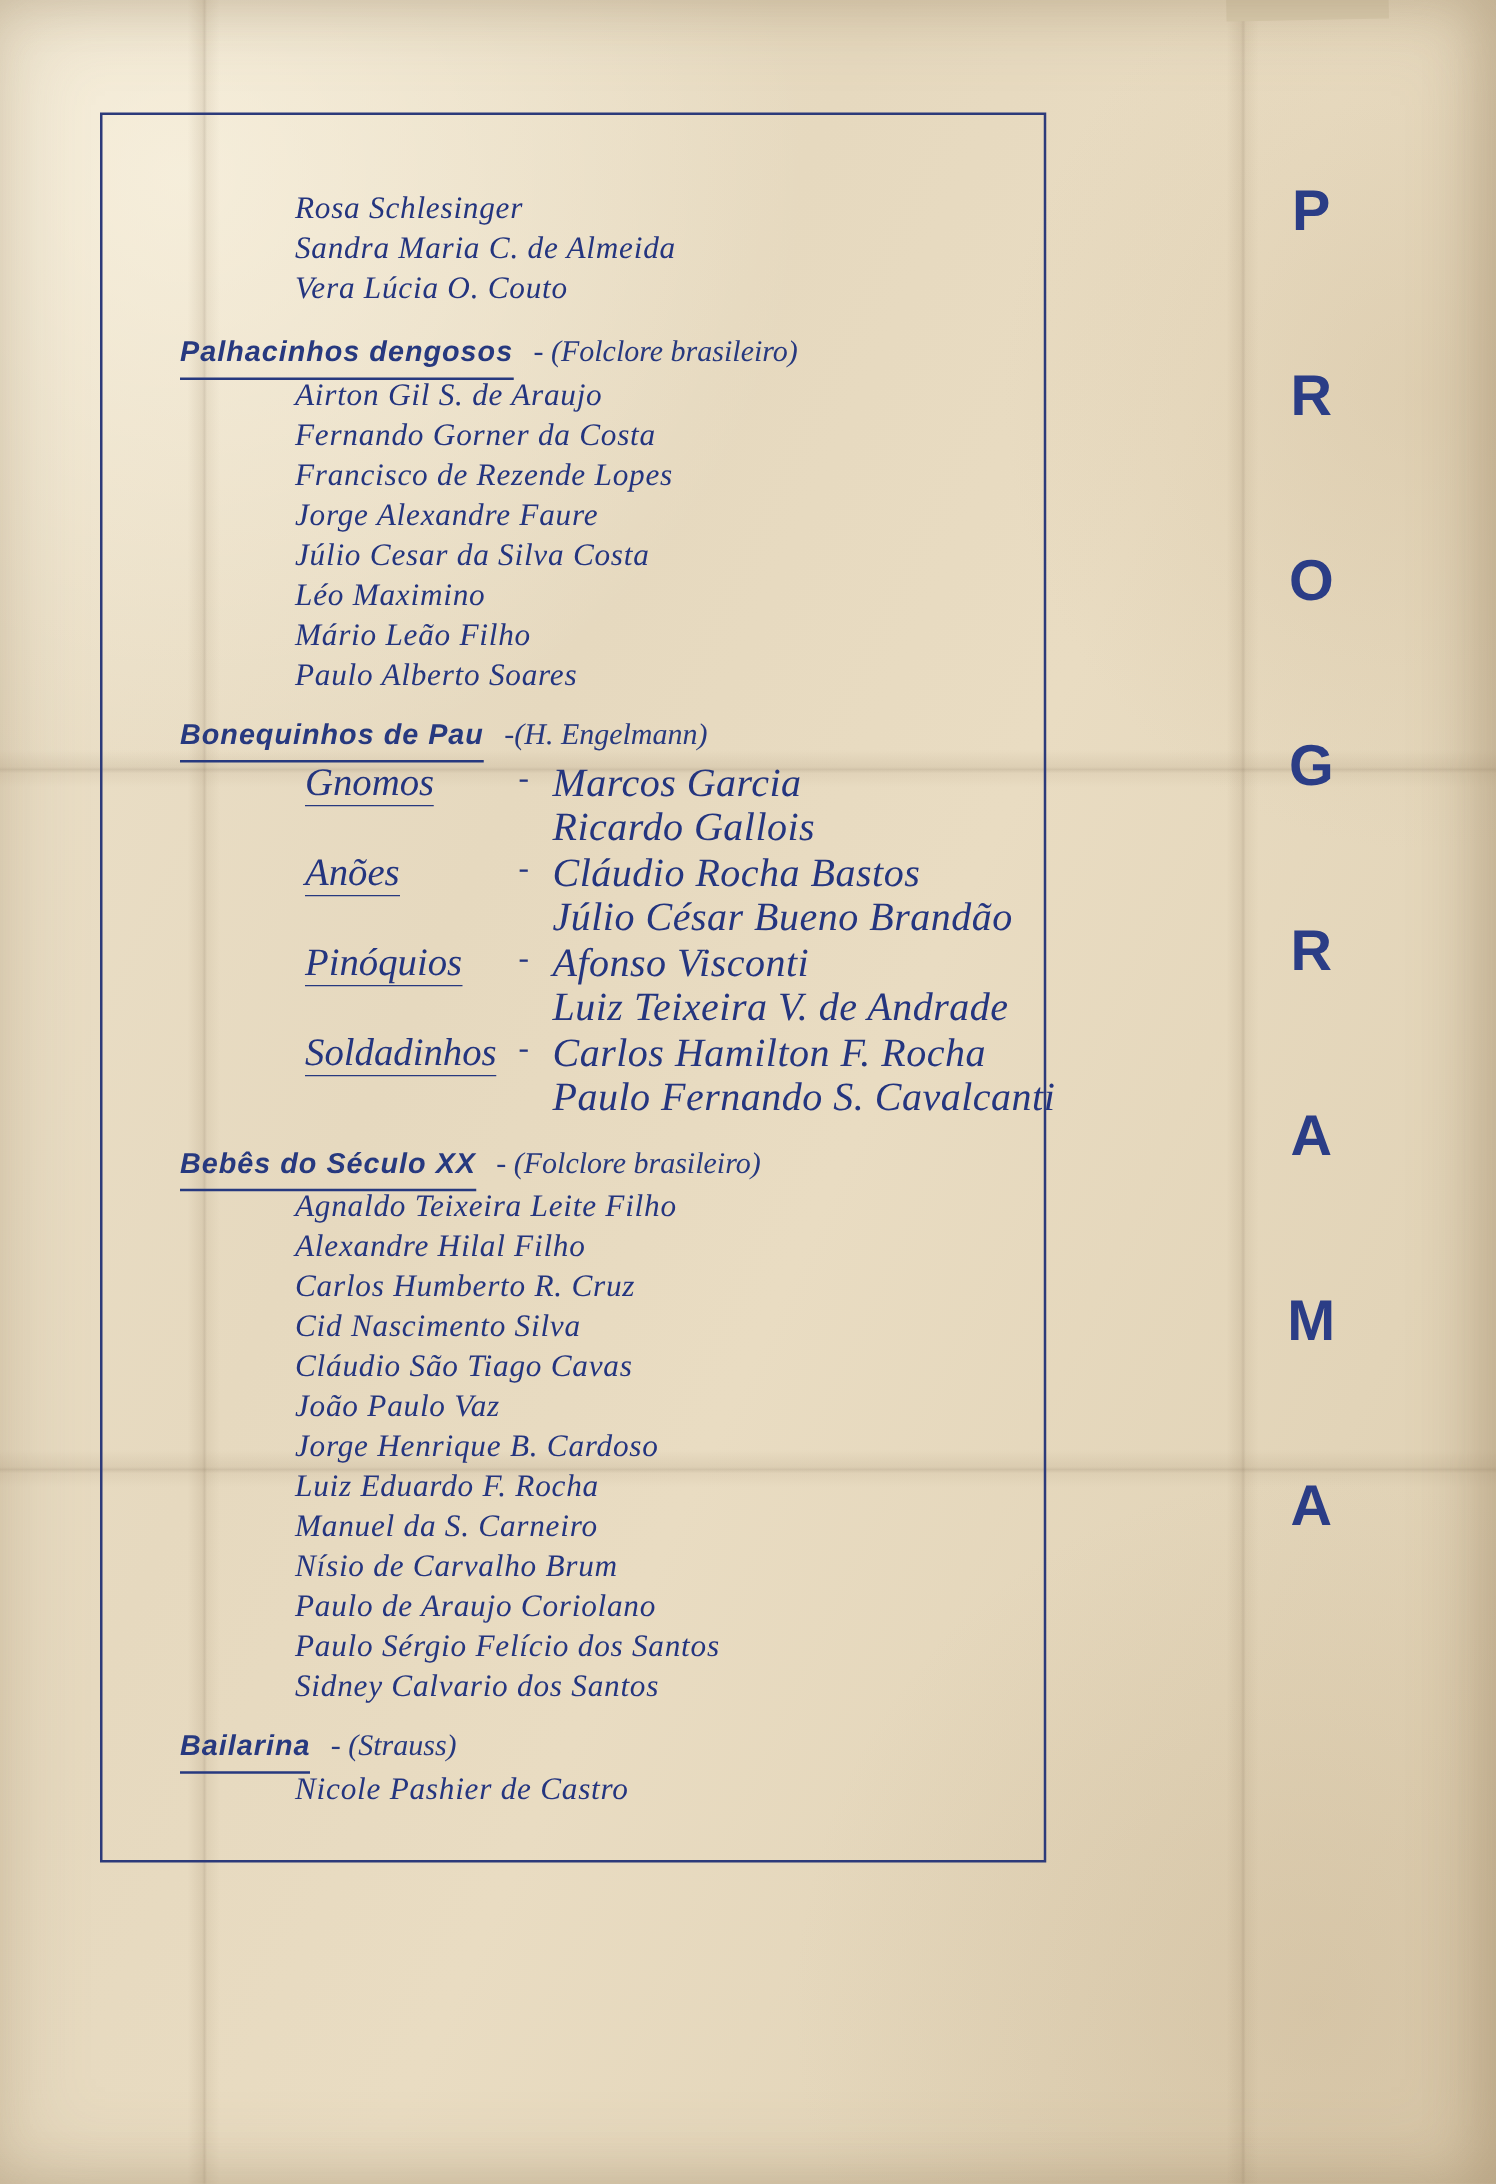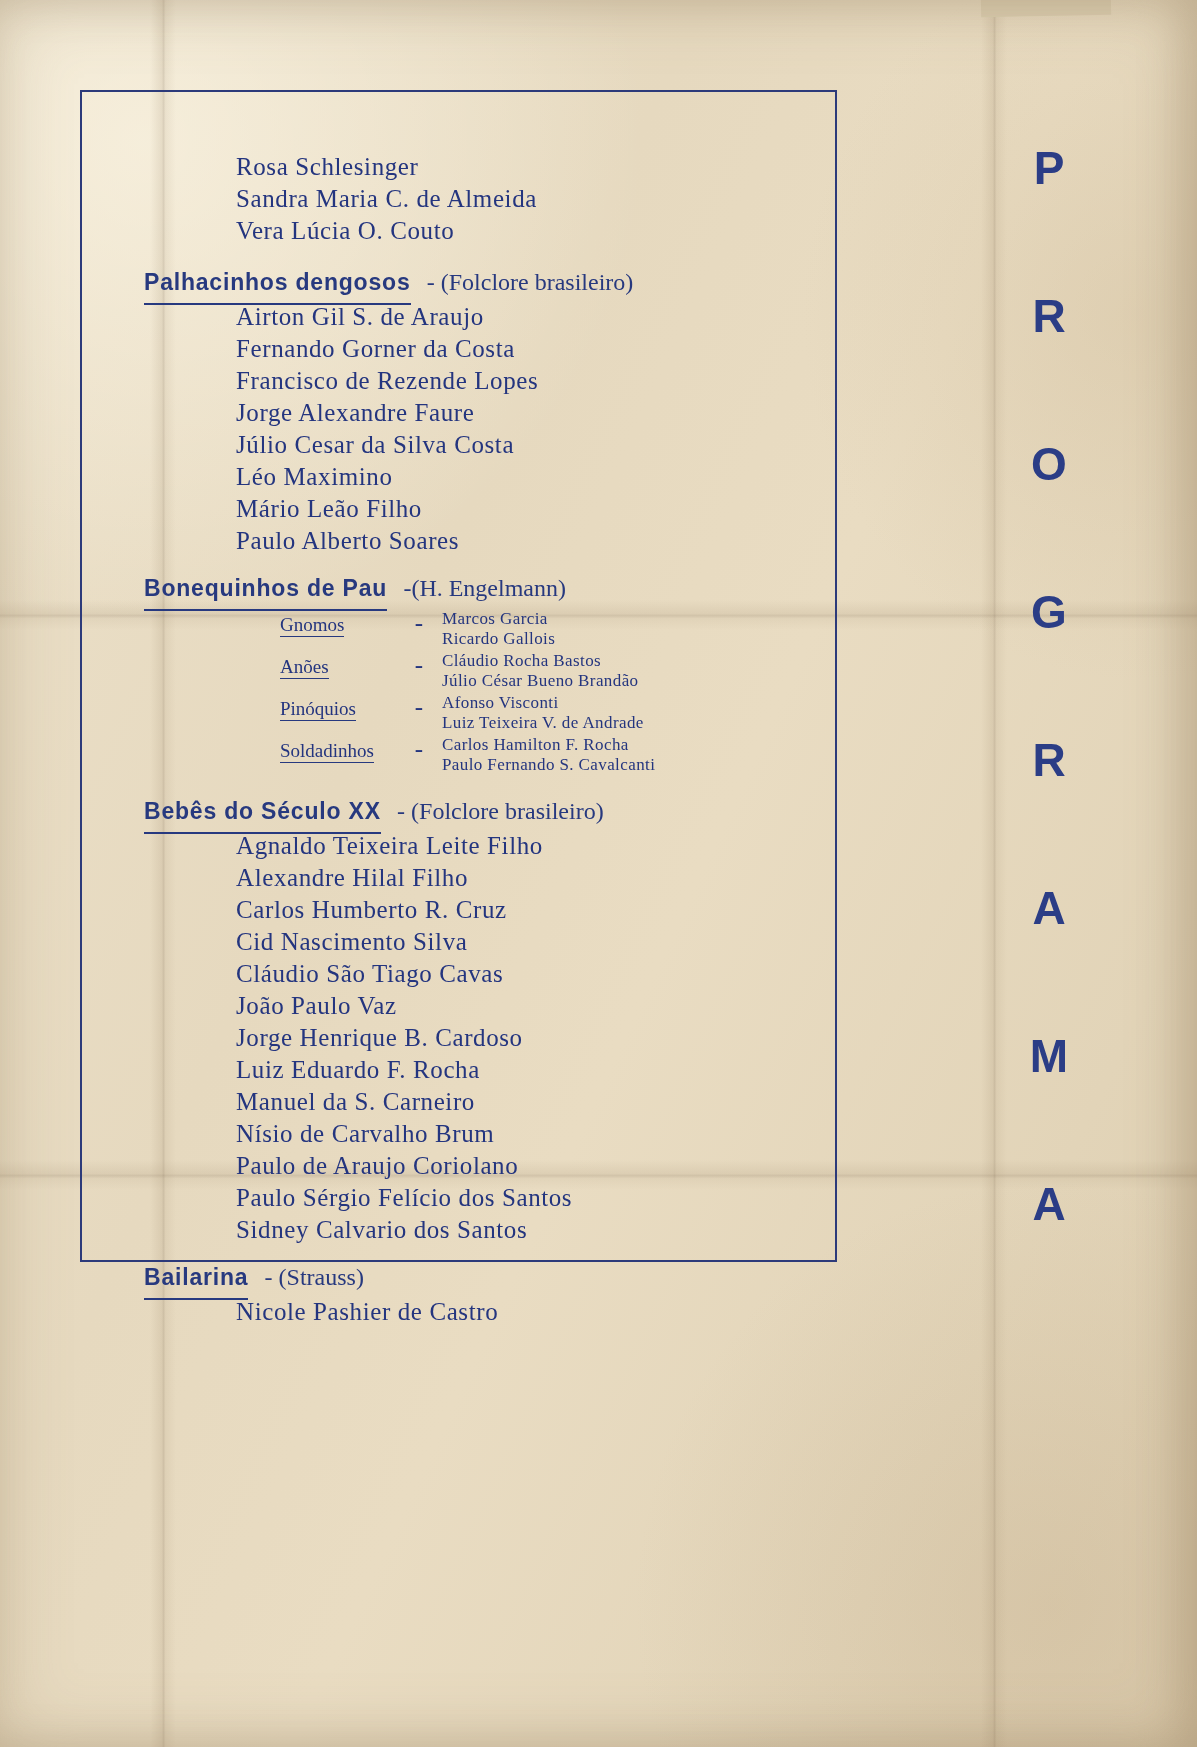--- a/index.html
+++ b/index.html
@@ -53,23 +53,24 @@
     transform: rotate(-1.1deg);
     pointer-events: none;
   }
 
   
   .program-box {
     position: absolute;
     left: 80px;
     top: 90px;
     width: 757px;
-    height: 1172px;
+    height: 1400px;
     border: 2.5px solid #2c3a7a;
     box-sizing: border-box;
+    font-style: italic;
   }
   .program-inner {
     position: absolute;
     left: 62px;
     top: 62px;
     right: 20px;
     font-size: 25px;
     color: #24357f;
     line-height: 1.0;
   }
@@ -116,34 +117,33 @@
   }
   .role-label {
     width: 152px;
     padding-left: 100px;
     box-sizing: content-box;
     flex: 0 0 auto;
   }
   .role-label span {
     border-bottom: 1.6px solid #27397f;
     padding-bottom: 1px;
-    font-size: 19px;
-    margin-left: 36px;
+    font-size: 31px;
   }
   .role-dash {
     width: 46px;
     flex: 0 0 auto;
     text-align: center;
     font-size: 25px;
   }
   .role-names {
     flex: 1 1 auto;
   }
   .role-names div {
-    font-size: 17px;
+    font-size: 32px;
     letter-spacing: 0.4px;
     margin-bottom: 3px;
     white-space: nowrap;
   }
 
   
   .vertical-word {
     position: absolute;
     right: 118px;
     top: 145px;

